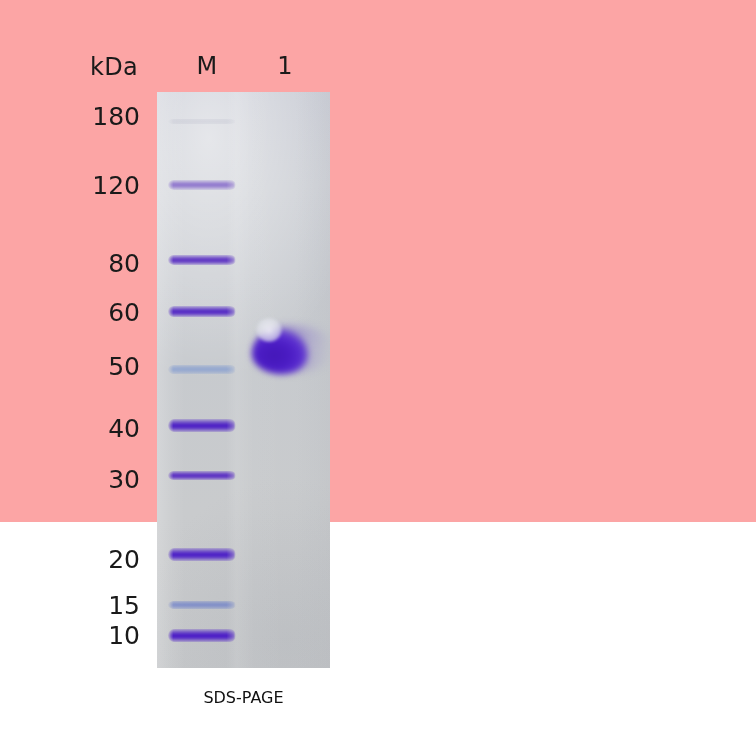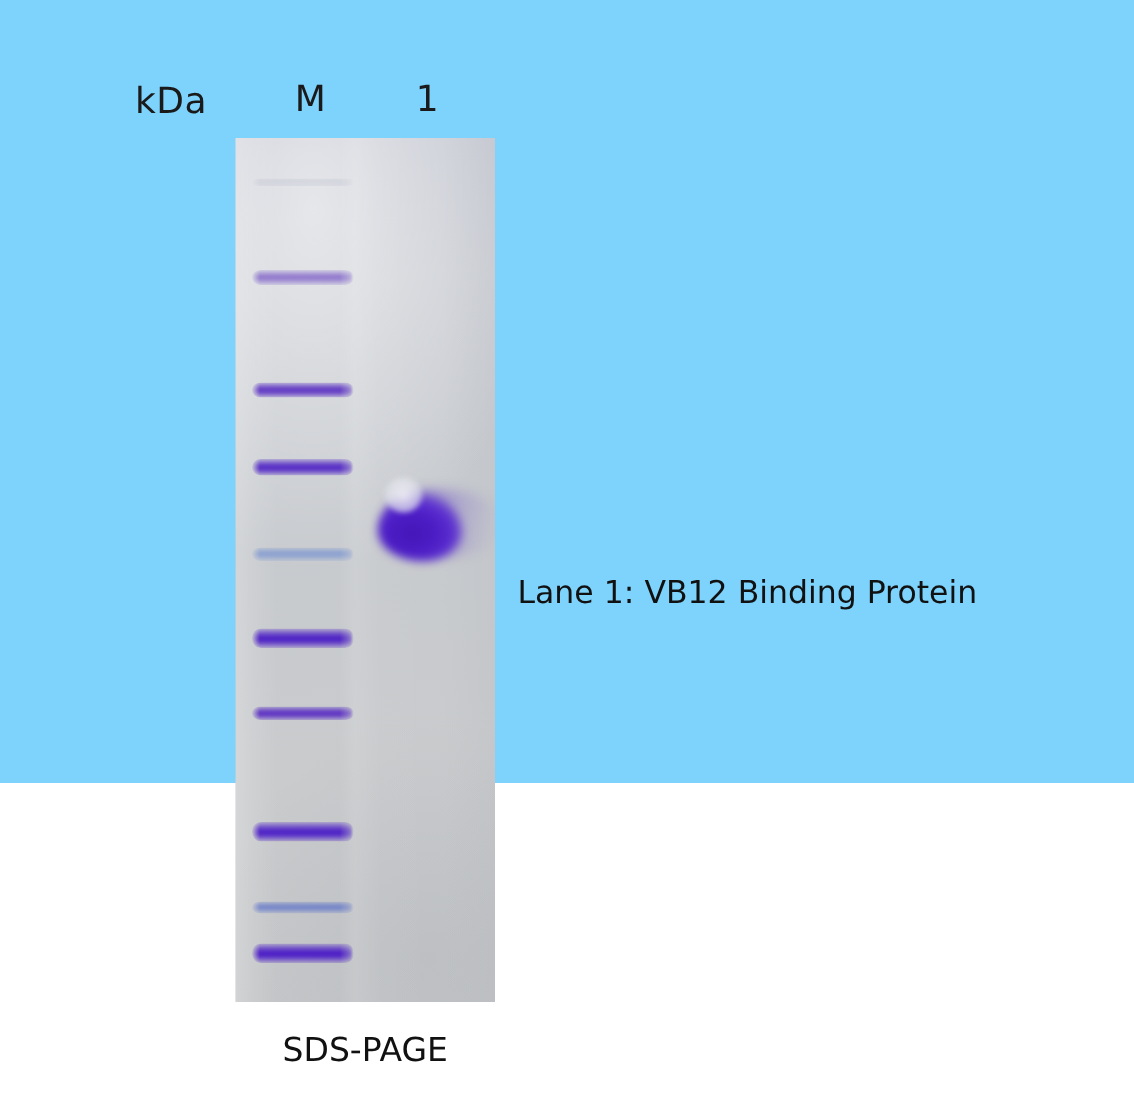--- a/index.html
+++ b/index.html
@@ -14,21 +14,21 @@
     position: relative;
     overflow: hidden;
     font-family: "DejaVu Sans", "Liberation Sans", sans-serif;
     color: #000000;
   }
   #figure {
     position: absolute;
     left: 0; top: 0;
     width: 756px;
     height: 522px;
-    background: #7dd3fc;
+    background: #fca5a5;
   }
 
   
   .col-label {
     position: absolute;
     font-size: 24px;
     color: #1a1a1a;
     text-align: center;
     white-space: nowrap;
     letter-spacing: 0.3px;
@@ -136,53 +136,64 @@
   }
   .annot-line { display: block; }
 
   
   #caption {
     position: absolute;
     left: 157px;
     top: 688px;
     width: 173px;
     text-align: center;
-    font-size: 22px;
+    font-size: 16px;
     color: #111111;
     white-space: nowrap;
   }
 </style>
 </head>
 <body>
 
 <div id="figure">
 
   <div class="col-label" id="kda-label">kDa</div>
 
   <div class="col-label" id="lane-m-label">M</div>
 
   <div class="col-label" id="lane-1-label">1</div>
 
+  <div id="mw-labels">
+      <div class="mw-label" style="top: 104px;">180</div>
+      <div class="mw-label" style="top: 173px;">120</div>
+      <div class="mw-label" style="top: 251px;">80</div>
+      <div class="mw-label" style="top: 300px;">60</div>
+      <div class="mw-label" style="top: 354px;">50</div>
+      <div class="mw-label" style="top: 416px;">40</div>
+      <div class="mw-label" style="top: 467px;">30</div>
+      <div class="mw-label" style="top: 547px;">20</div>
+      <div class="mw-label" style="top: 593px;">15</div>
+      <div class="mw-label" style="top: 623px;">10</div>
+    </div>
 
   <div id="gel">
 
   <div class="band" style="left: 11px; top: 27px; width: 68px; height: 5px; background: linear-gradient(rgba(150, 152, 175, 0) 0%, rgb(154, 156, 180) 50%, rgba(150, 152, 175, 0) 100%); opacity: 0.45; filter: blur(2.6px); border-radius: 6px / 50%; mask-image: linear-gradient(90deg, rgba(0, 0, 0, 0.25) 0%, rgb(0, 0, 0) 8%, rgb(0, 0, 0) 86%, rgba(0, 0, 0, 0.55) 97%, rgba(0, 0, 0, 0) 100%);"></div>
       <div class="band" style="left: 11px; top: 88px; width: 68px; height: 10px; background: linear-gradient(rgba(130, 105, 205, 0.15) 0%, rgb(122, 90, 198) 48%, rgba(130, 105, 205, 0.18) 100%); opacity: 0.92; filter: blur(1.8px); border-radius: 6px / 50%; mask-image: linear-gradient(90deg, rgba(0, 0, 0, 0.25) 0%, rgb(0, 0, 0) 8%, rgb(0, 0, 0) 86%, rgba(0, 0, 0, 0.55) 97%, rgba(0, 0, 0, 0) 100%);"></div>
       <div class="band" style="left: 11px; top: 163px; width: 68px; height: 10px; background: linear-gradient(rgba(90, 50, 200, 0.28) 0%, rgb(90, 47, 194) 45%, rgb(90, 47, 194) 62%, rgba(90, 50, 200, 0.25) 100%); opacity: 1; filter: blur(1.6px); border-radius: 6px / 50%; mask-image: linear-gradient(90deg, rgba(0, 0, 0, 0.25) 0%, rgb(0, 0, 0) 8%, rgb(0, 0, 0) 86%, rgba(0, 0, 0, 0.55) 97%, rgba(0, 0, 0, 0) 100%);"></div>
       <div class="band" style="left: 11px; top: 214px; width: 68px; height: 11px; background: linear-gradient(rgba(90, 50, 200, 0.28) 0%, rgb(80, 36, 196) 45%, rgb(80, 36, 196) 62%, rgba(90, 50, 200, 0.25) 100%); opacity: 1; filter: blur(1.6px); border-radius: 6px / 50%; mask-image: linear-gradient(90deg, rgba(0, 0, 0, 0.25) 0%, rgb(0, 0, 0) 8%, rgb(0, 0, 0) 86%, rgba(0, 0, 0, 0.55) 97%, rgba(0, 0, 0, 0) 100%);"></div>
       <div class="band" style="left: 11px; top: 273px; width: 68px; height: 9px; background: linear-gradient(rgba(120, 150, 215, 0.1) 0%, rgb(111, 141, 208) 45%, rgba(120, 150, 215, 0.12) 100%); opacity: 0.85; filter: blur(1.9px); border-radius: 6px / 50%; mask-image: linear-gradient(90deg, rgba(0, 0, 0, 0.25) 0%, rgb(0, 0, 0) 8%, rgb(0, 0, 0) 86%, rgba(0, 0, 0, 0.55) 97%, rgba(0, 0, 0, 0) 100%);"></div>
       <div class="band" style="left: 11px; top: 327px; width: 68px; height: 13px; background: linear-gradient(rgba(90, 50, 200, 0.28) 0%, rgb(74, 28, 196) 45%, rgb(74, 28, 196) 62%, rgba(90, 50, 200, 0.25) 100%); opacity: 1; filter: blur(1.6px); border-radius: 6px / 50%; mask-image: linear-gradient(90deg, rgba(0, 0, 0, 0.25) 0%, rgb(0, 0, 0) 8%, rgb(0, 0, 0) 86%, rgba(0, 0, 0, 0.55) 97%, rgba(0, 0, 0, 0) 100%);"></div>
       <div class="band" style="left: 11px; top: 379px; width: 68px; height: 9px; background: linear-gradient(rgba(90, 50, 200, 0.28) 0%, rgb(84, 37, 194) 45%, rgb(84, 37, 194) 62%, rgba(90, 50, 200, 0.25) 100%); opacity: 1; filter: blur(1.6px); border-radius: 6px / 50%; mask-image: linear-gradient(90deg, rgba(0, 0, 0, 0.25) 0%, rgb(0, 0, 0) 8%, rgb(0, 0, 0) 86%, rgba(0, 0, 0, 0.55) 97%, rgba(0, 0, 0, 0) 100%);"></div>
       <div class="band" style="left: 11px; top: 456px; width: 68px; height: 13px; background: linear-gradient(rgba(90, 50, 200, 0.28) 0%, rgb(74, 28, 198) 45%, rgb(74, 28, 198) 62%, rgba(90, 50, 200, 0.25) 100%); opacity: 1; filter: blur(1.6px); border-radius: 6px / 50%; mask-image: linear-gradient(90deg, rgba(0, 0, 0, 0.25) 0%, rgb(0, 0, 0) 8%, rgb(0, 0, 0) 86%, rgba(0, 0, 0, 0.55) 97%, rgba(0, 0, 0, 0) 100%);"></div>
       <div class="band" style="left: 11px; top: 509px; width: 68px; height: 8px; background: linear-gradient(rgba(120, 150, 215, 0.1) 0%, rgb(74, 98, 200) 45%, rgba(120, 150, 215, 0.12) 100%); opacity: 0.85; filter: blur(1.9px); border-radius: 6px / 50%; mask-image: linear-gradient(90deg, rgba(0, 0, 0, 0.25) 0%, rgb(0, 0, 0) 8%, rgb(0, 0, 0) 86%, rgba(0, 0, 0, 0.55) 97%, rgba(0, 0, 0, 0) 100%);"></div>
       <div class="band" style="left: 11px; top: 537px; width: 68px; height: 13px; background: linear-gradient(rgba(90, 50, 200, 0.28) 0%, rgb(72, 24, 198) 45%, rgb(72, 24, 198) 62%, rgba(90, 50, 200, 0.25) 100%); opacity: 1; filter: blur(1.6px); border-radius: 6px / 50%; mask-image: linear-gradient(90deg, rgba(0, 0, 0, 0.25) 0%, rgb(0, 0, 0) 8%, rgb(0, 0, 0) 86%, rgba(0, 0, 0, 0.55) 97%, rgba(0, 0, 0, 0) 100%);"></div>
       <div class="blob" id="sample-blob-tail" style="left: 99px; top: 234px; width: 80px; height: 46px;"></div>
       <div class="blob" id="sample-blob-core" style="left: 95px; top: 238px; width: 56px; height: 44px;"></div>
       <div class="blob" id="sample-blob-halo" style="left: 99px; top: 226px; width: 26px; height: 24px;"></div>
     </div>
 
   <div id="annotation">
-    <span class="annot-line">Lane 1: VB12 Binding Protein</span>
   </div>
 
   <div id="caption">SDS-PAGE</div>
 
 </div>
 
 </body></html>

